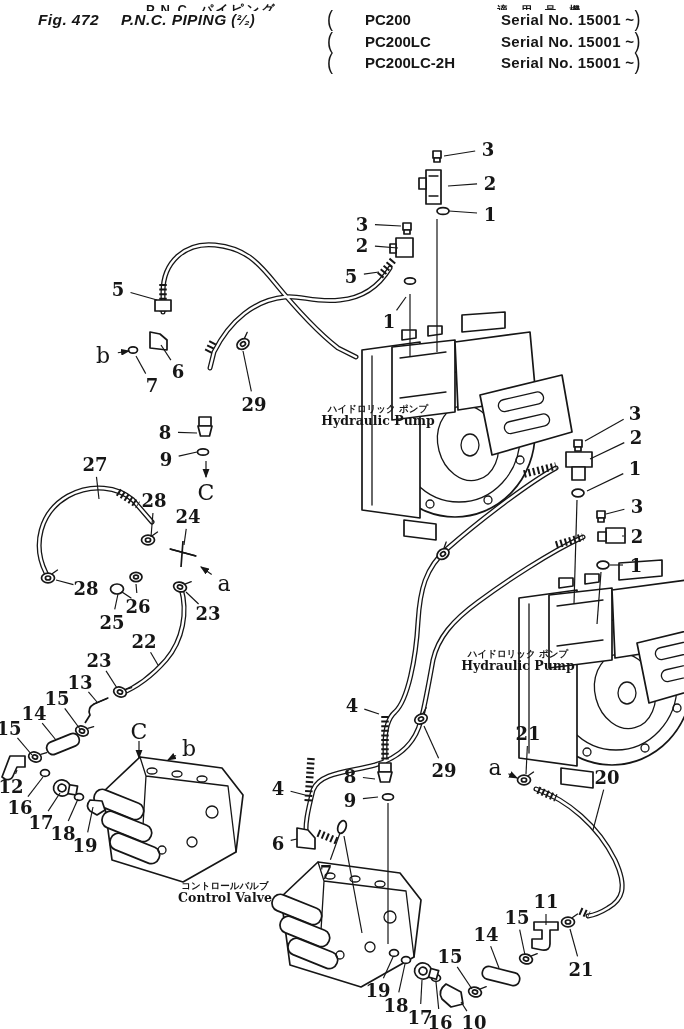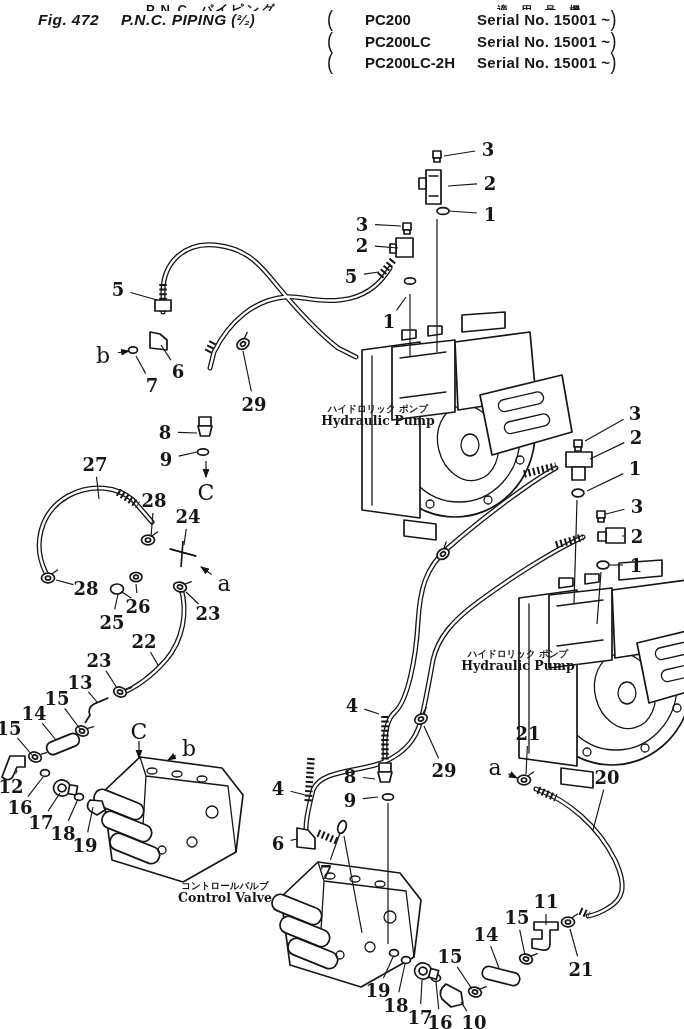--- a/index.html
+++ b/index.html
@@ -10,21 +10,21 @@
   .hdr-jp-title span{display:inline-block;margin-top:-5px;font-size:13px;font-weight:bold;letter-spacing:2px;}
   .hdr-fig{position:absolute;left:38px;top:11px;font-size:15.5px;font-weight:bold;letter-spacing:.4px;white-space:nowrap;font-style:italic;}
   .hdr-fig .gap{display:inline-block;width:22px;}
   .hdr-fig .sheet{font-size:14px;}
   .hdr-serial-jp{position:absolute;left:497px;top:0;height:10px;overflow:hidden;}
   .hdr-serial-jp span{display:inline-block;margin-top:-4px;font-size:11px;font-weight:bold;letter-spacing:5px;}
   .models{position:absolute;left:327px;top:9px;font-size:15px;font-weight:bold;}
   .models .row{display:flex;align-items:baseline;height:21.5px;white-space:nowrap;}
   .models .po,.models .pc{font-size:18px;font-weight:normal;transform:scaleY(1.25);}
   .models .mname{display:inline-block;width:112px;padding-left:4px;margin-left:28px;}
-  .models .mserial{letter-spacing:.3px;}
+  .models .mserial{letter-spacing:.3px;margin-left:24px;}
   
   svg.diagram{position:absolute;left:0;top:0;}
   .outline{fill:#ffffff;stroke:#161616;stroke-width:1.7;stroke-linejoin:round;stroke-linecap:round;}
   .detail{fill:none;stroke:#161616;stroke-width:1.3;stroke-linejoin:round;stroke-linecap:round;}
   .hose{fill:none;stroke:#161616;stroke-width:5;stroke-linecap:round;}
   .hose-in{fill:none;stroke:#ffffff;stroke-width:2.4;stroke-linecap:round;}
   .ribs{fill:none;stroke:#161616;stroke-width:7.5;stroke-dasharray:2 2.6;}
   .part{fill:#ffffff;stroke:#161616;stroke-width:1.7;stroke-linejoin:round;}
   .thin{fill:none;stroke:#161616;stroke-width:1.2;}
   .leader{stroke:#161616;stroke-width:1.15;fill:none;}

